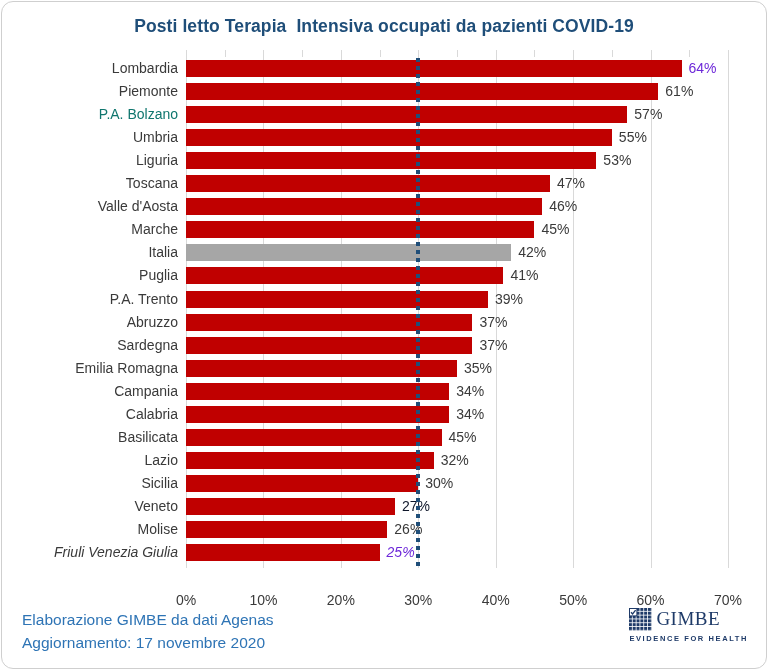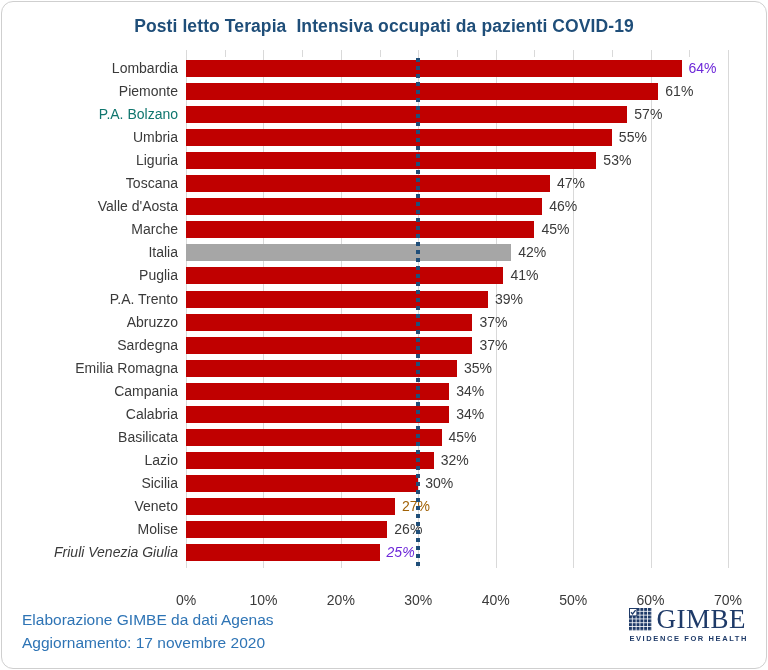--- a/index.html
+++ b/index.html
@@ -37,21 +37,21 @@
     position:absolute;top:0;transform:translateX(-50%);
     font-size:14px;color:#3A3A3A;line-height:18px;white-space:nowrap;
   }
   
   .footer-line{position:absolute;left:20px;font-size:15.5px;color:#2E74B5;line-height:20px;white-space:nowrap;}
   .footer-line.src{top:608px;}
   .footer-line.upd{top:631px;}
   .logo{position:absolute;right:18px;top:604px;text-align:left;}
   .logo-top{display:flex;align-items:center;gap:4px;}
   .logo-brand{
-    font-family:"Liberation Serif",serif;font-size:27px;line-height:26px;
+    font-family:"Liberation Serif",serif;font-size:19px;line-height:26px;
     color:#1E3A68;letter-spacing:0.5px;
   }
   .logo-tagline{
     margin-top:2px;font-size:7.5px;font-weight:bold;letter-spacing:1.6px;
     color:#1E3A68;white-space:nowrap;
   }
 </style>
 </head>
 <body>
 
@@ -174,21 +174,21 @@
         <div class="val-label" style="left: 45.7143%; color: rgb(58, 58, 58);">32%</div>
       </div>
       <div class="row" style="top: 414.9px;">
         <div class="cat-label" style="color: rgb(58, 58, 58);">Sicilia</div>
         <div class="bar" style="width: 42.8571%; background: rgb(192, 0, 0);"></div>
         <div class="val-label" style="left: 42.8571%; color: rgb(58, 58, 58);">30%</div>
       </div>
       <div class="row" style="top: 437.95px;">
         <div class="cat-label" style="color: rgb(58, 58, 58);">Veneto</div>
         <div class="bar" style="width: 38.5714%; background: rgb(192, 0, 0);"></div>
-        <div class="val-label" style="left: 38.5714%; color: #a16207;">27%</div>
+        <div class="val-label" style="left: 38.5714%; color: #0f172a;">27%</div>
       </div>
       <div class="row" style="top: 461px;">
         <div class="cat-label" style="color: rgb(58, 58, 58);">Molise</div>
         <div class="bar" style="width: 37.1429%; background: rgb(192, 0, 0);"></div>
         <div class="val-label" style="left: 37.1429%; color: rgb(58, 58, 58);">26%</div>
       </div>
       <div class="row" style="top: 484.05px; font-style: italic;">
         <div class="cat-label" style="color: rgb(58, 58, 58);">Friuli Venezia Giulia</div>
         <div class="bar" style="width: 35.7143%; background: rgb(192, 0, 0);"></div>
         <div class="val-label" style="left: 35.7143%; color: #6d28d9;">25%</div>

